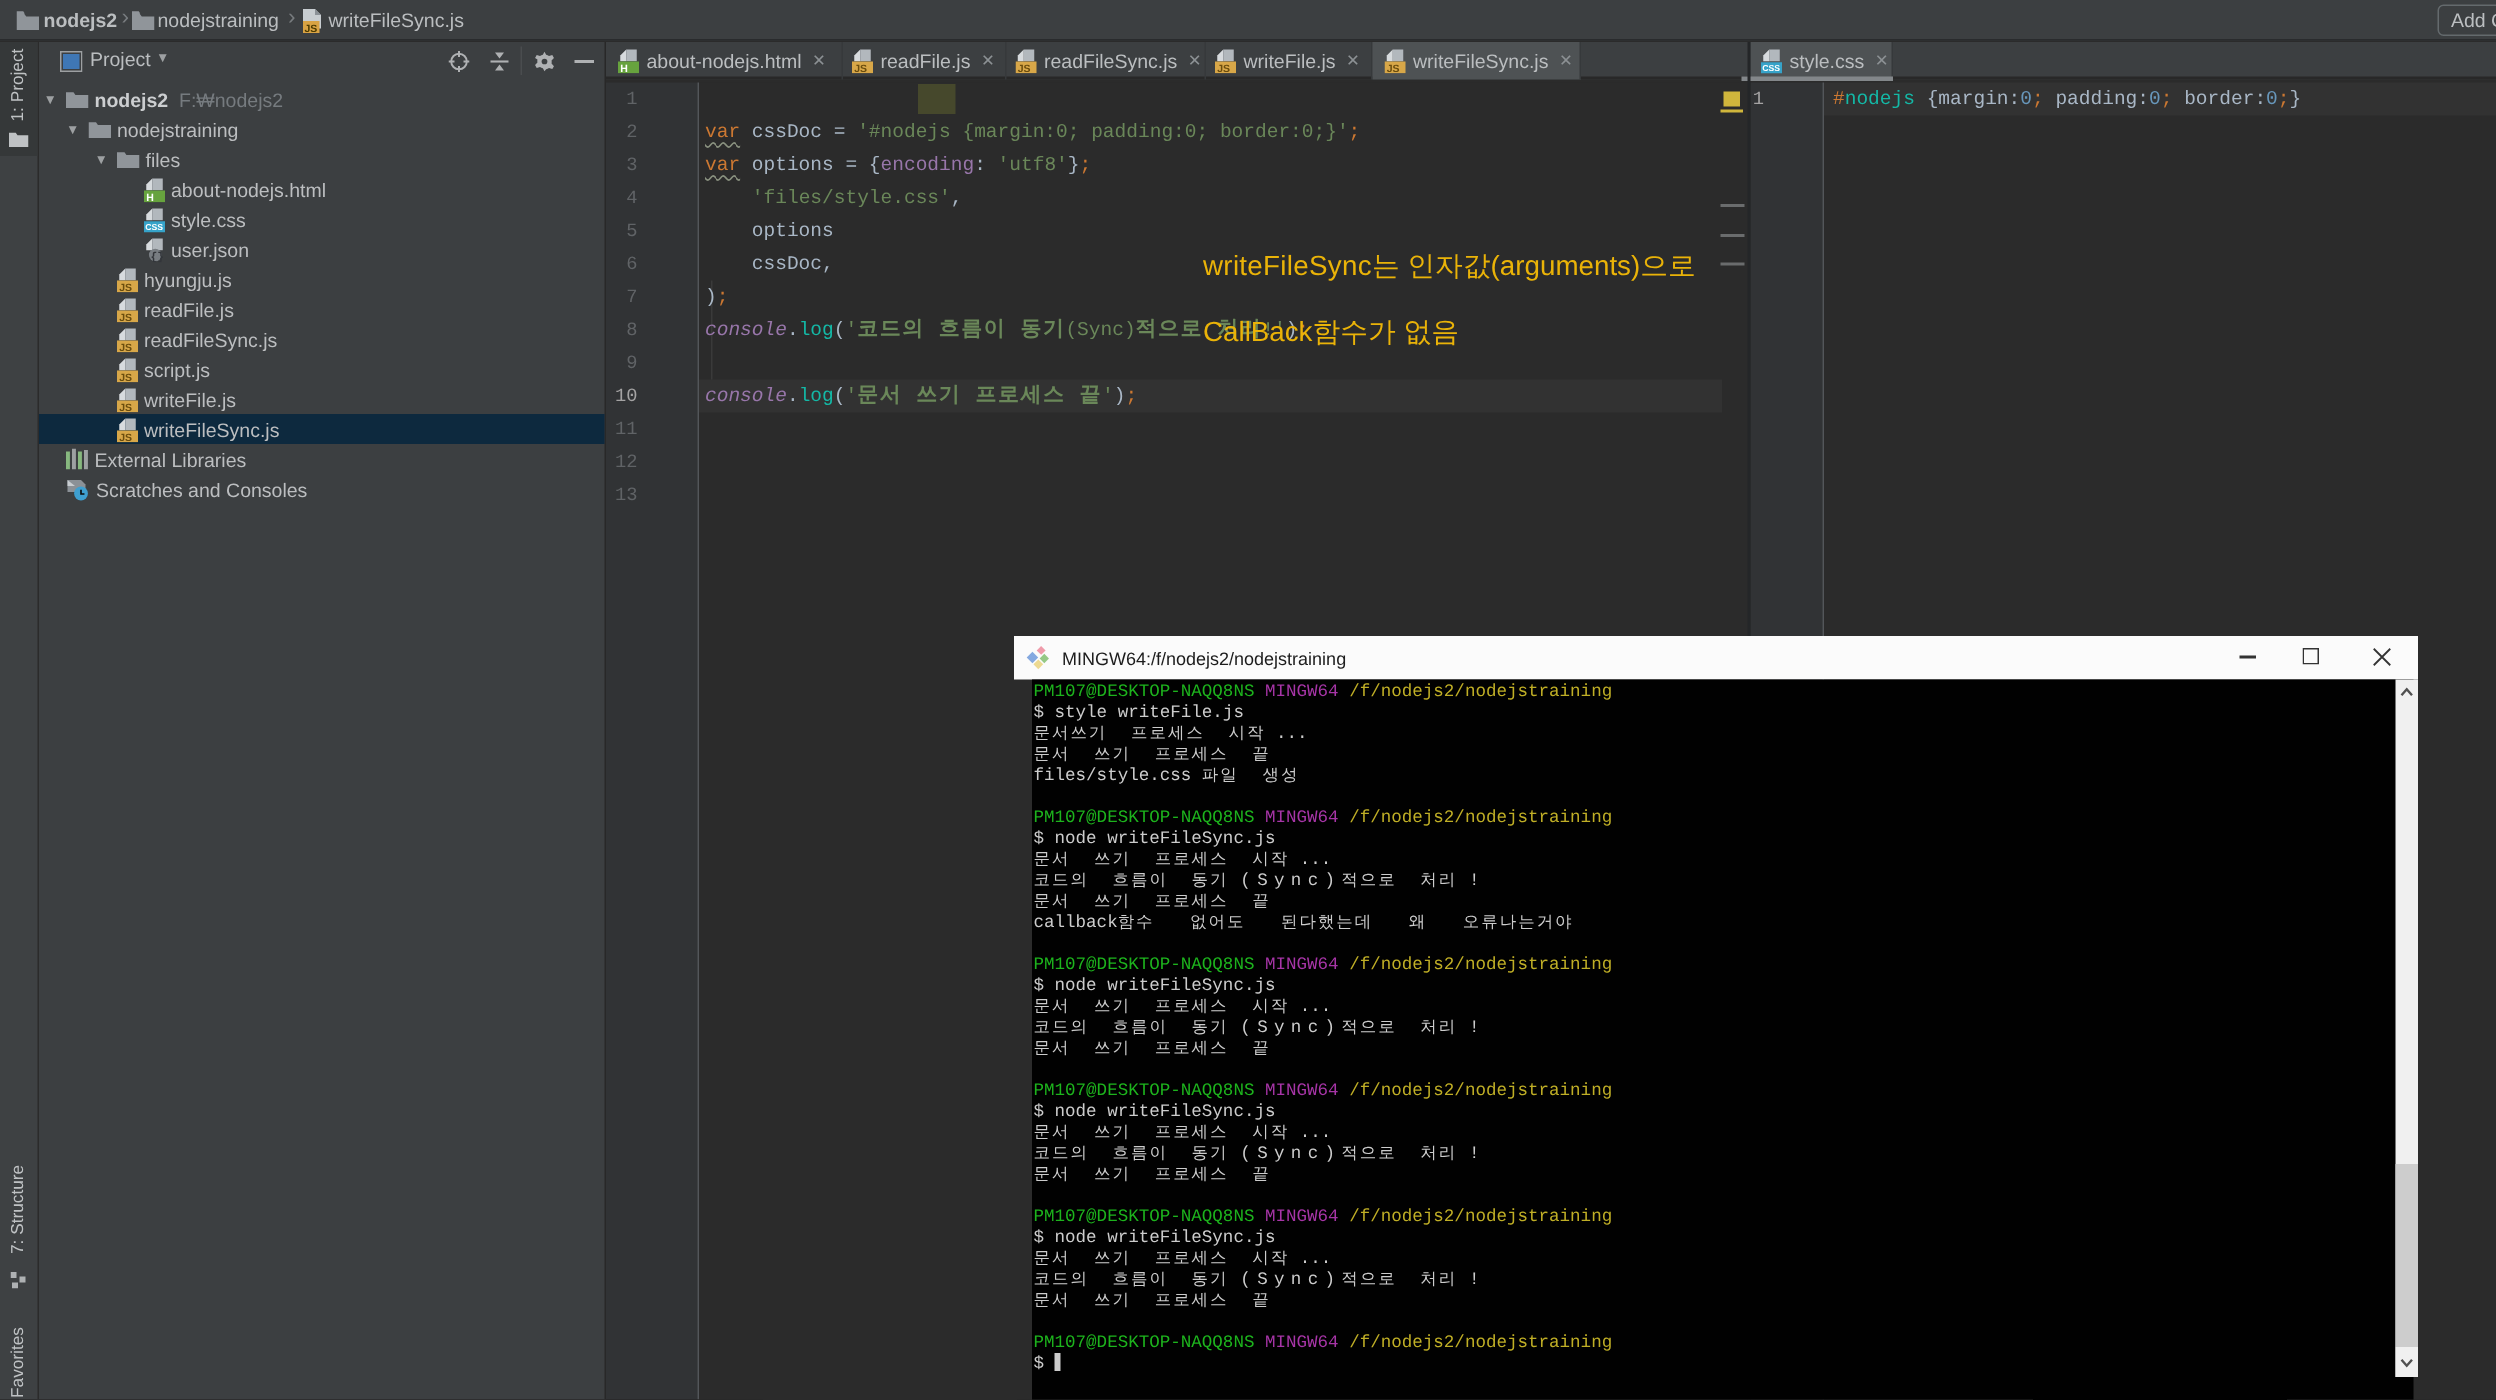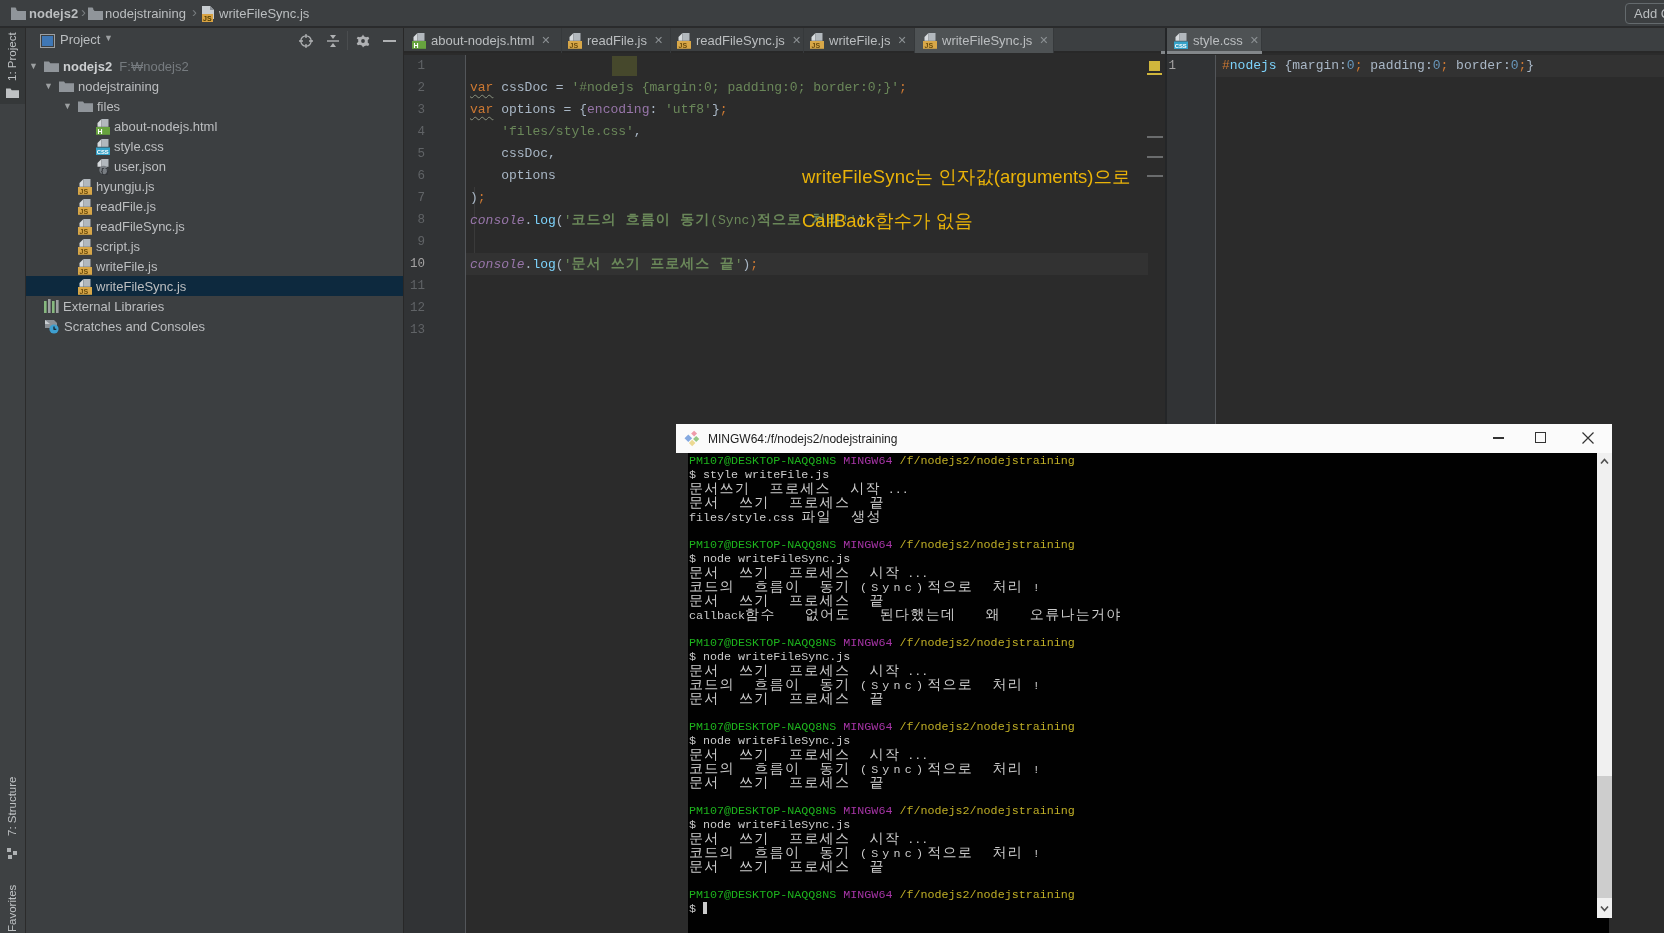--- a/index.html
+++ b/index.html
@@ -24,38 +24,38 @@
 #ed1{left:404px;top:55px;width:761px;height:878px;background:#2b2b2b}
 #ed2{left:1167px;top:55px;width:497px;height:878px;background:#2b2b2b}
 .gutsep{position:absolute;top:0;width:1px;height:878px;background:#53565a}
 .lnum{position:absolute;font-family:"Liberation Mono",monospace;font-size:12.5px;line-height:22px;color:#606366;text-align:right;white-space:pre}
 .code{position:absolute;font-family:"Liberation Mono",monospace;font-size:13px;line-height:22px;color:#a9b7c6}
 .code>div{white-space:pre;height:22px}
 .kw{color:#cc7832}
 .str{color:#6a8759}
 .num{color:#6897bb}
 .sc{color:#cc7832}
-.fn{color:#7dd3fc}
+.fn{color:#14b8a6}
 .cons{color:#9876aa;font-style:italic}
 .prop{color:#9876aa}
 .hk{font-size:14px;letter-spacing:1px;font-weight:600}
 .wv{text-decoration:underline wavy #8a9280;text-underline-offset:3px;text-decoration-thickness:1px}
 .un{border-bottom:1px solid #a9b7c6}
 .redk{position:absolute;font-size:18.5px;color:#eab308;white-space:nowrap}
 
 #term{left:676px;top:424px;width:936px;height:494px}
 #ttitle{left:0;top:0;width:936px;height:29px;background:#fbfbfb;display:flex;align-items:center}
 #tbody{left:12px;top:29px;width:921px;height:578px;background:#010101;overflow:hidden}
 #tscroll{left:921px;top:29px;width:15px;height:465px;background:#f0f0f0}
 #ttext{position:absolute;left:1px;top:1px;font-family:"Liberation Mono",monospace;font-size:11.7px;line-height:14px;color:#cccccc}
 .tl{height:14px;white-space:pre}
 .g{color:#1db31d}
 .m{color:#a735a7}
 .y{color:#bfae26}
-.kt{font-size:14px;letter-spacing:1.3px}
+.kt{font-size:11px;letter-spacing:1.3px}
 .lw{letter-spacing:4.2px}
 </style></head>
 <body>
 
 <div class="ab" id="topbar">
   <svg class="ab" style="left:11px;top:7px" width="15" height="13" viewBox="0 0 15 13">
       <path d="M0 2 h5 l1.5 2 H15 v9 H0 z M0 2 v-1.5 h4.5 l1 1.5z" fill="#90959a"></path>
     </svg>
   <span class="ab crumb" style="left:29px;top:6px;font-weight:bold">nodejs2</span>
   <span class="ab chev" style="left:81px;top:3px;font-size:15px">›</span>
@@ -273,22 +273,22 @@
 9
 <span style="color:#a4a3a3">10</span>
 11
 12
 13</div>
 <div class="code" style="left:470px;top:55px">
 <div>&nbsp;</div>
 <div><span class="kw wv">var</span> cssDoc = <span class="str">'#nodejs {margin:0; padding:0; border:0;}'</span><span class="sc">;</span></div>
 <div><span class="kw wv">var</span> options = {<span class="prop">encoding</span>: <span class="str">'utf8'</span>}<span class="sc">;</span></div>
 <div>    <span class="str">'files/style.css'</span>,</div>
+<div>    options</div>
 <div>    cssDoc,</div>
-<div>    options</div>
 <div>)<span class="sc">;</span></div>
 <div><span class="cons">console</span>.<span class="fn">log</span>(<span class="str">'<span class="hk">코드의 흐름이 동기</span>(Sync)<span class="hk">적으로 처리</span>!'</span>)<span class="sc">;</span></div>
 <div>&nbsp;</div>
 <div><span class="cons">console</span>.<span class="fn">log</span>(<span class="str">'<span class="hk">문서 쓰기 프로세스 끝</span>'</span>)<span class="sc">;</span></div>
   </div>
 <div class="redk" style="left:802px;top:164px"><span style="letter-spacing:0.2px">writeFileSync</span>는 인자값(arguments)으로</div>
 <div class="redk" style="left:802px;top:208px">CallBack함수가 없음</div>
 
 <div class="ab" style="left:1149px;top:61px;width:11px;height:10px;background:#d0b63c"></div>
 <div class="ab" style="left:1147px;top:73px;width:15px;height:2px;background:#d0b63c"></div>

